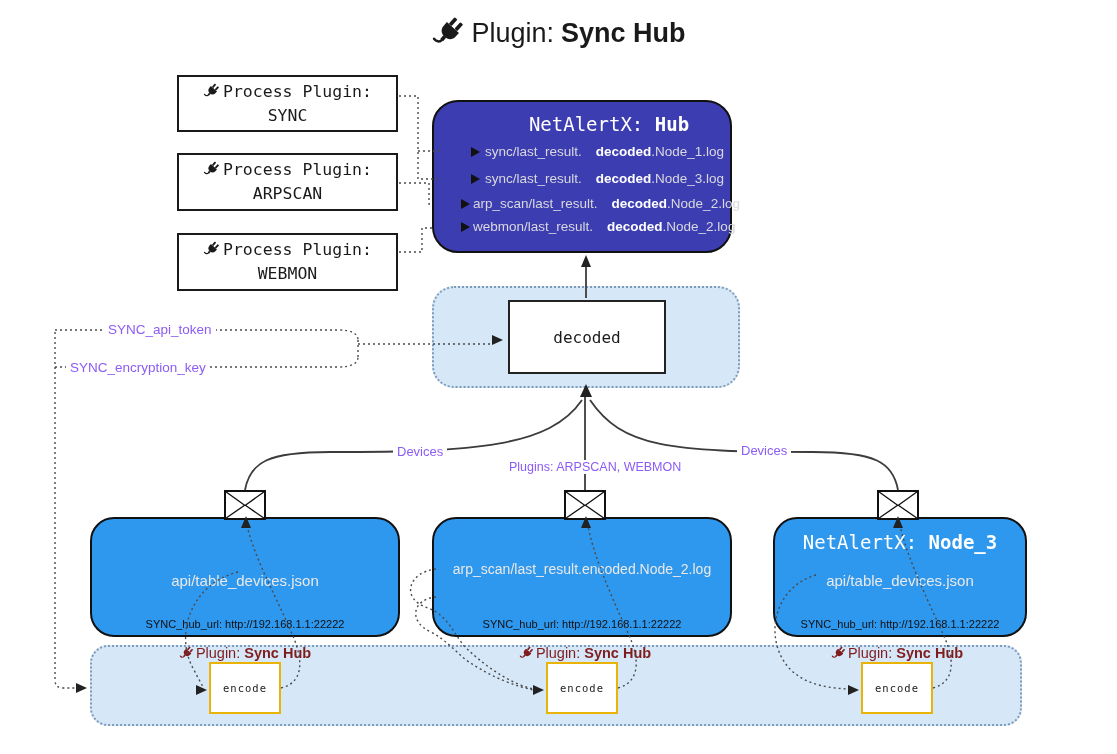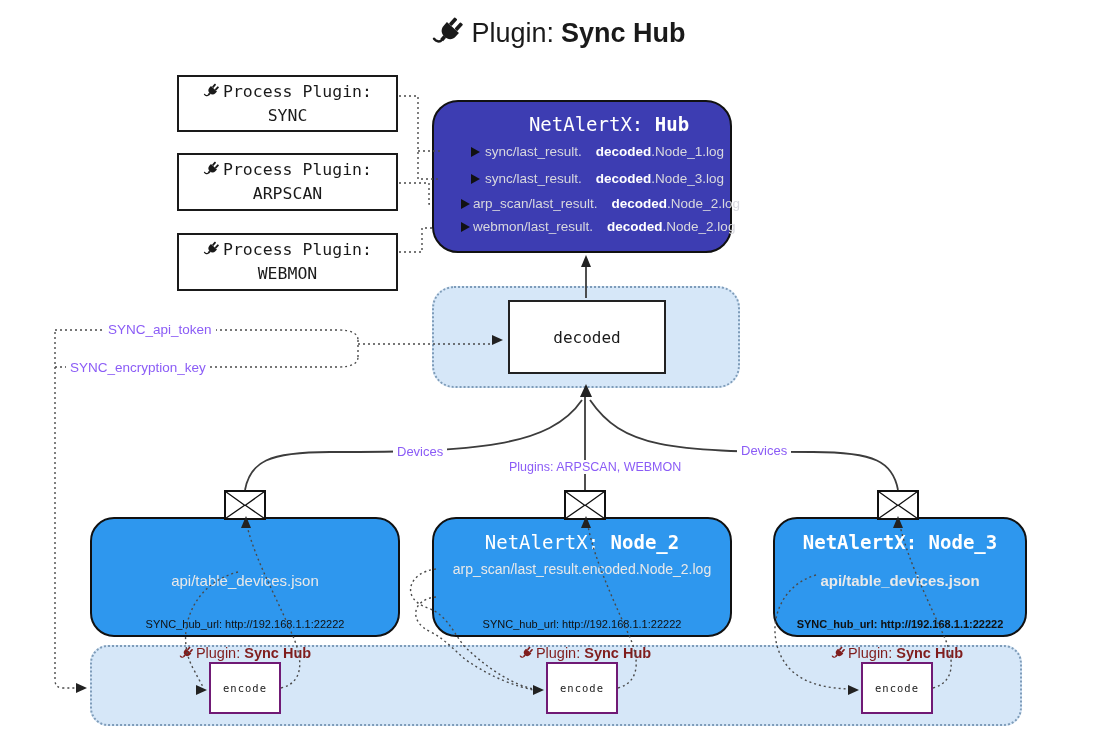--- a/index.html
+++ b/index.html
@@ -41,21 +41,21 @@
   .node-title{position:absolute;top:12px;width:100%;text-align:center;
               font-family:"DejaVu Sans Mono",monospace;font-size:19px;}
   .node-line{position:absolute;width:100%;text-align:center;font-size:14px;color:var(--node_text);white-space:nowrap;}
   .node-url{position:absolute;top:99px;width:100%;text-align:center;font-size:11px;color:#101010;}
   
   .env{width:42px;height:30px;top:490px;}
   
   #bar{left:90px;top:645px;width:932px;height:81px;background:var(--panel_fill);
        border:2px dotted var(--panel_border);border-radius:18px;box-sizing:border-box;}
   .enc-label{top:645px;width:200px;text-align:center;font-size:14.5px;color:#7f1d1d;white-space:nowrap;}
-  .enc-box{top:662px;width:72px;height:52px;background:#fff;border:2px solid #701a75;box-sizing:border-box;
+  .enc-box{top:662px;width:72px;height:52px;background:#fff;border:2px solid #eab308;box-sizing:border-box;
            display:flex;align-items:center;justify-content:center;
            font-family:"DejaVu Sans Mono",monospace;font-size:10.5px;letter-spacing:1px;}
   
   .lbl{background:#fff;font-size:13px;color:#8b5cf6;padding:0 4px;white-space:nowrap;}
   svg.overlay{position:absolute;left:0;top:0;pointer-events:none;}
 </style>
 </head>
 <body>
 
 <svg width="0" height="0" style="position:absolute">
@@ -124,25 +124,24 @@
   </div>
 
   <div id="decode-panel" class="abs"></div>
   <div id="decode-box" class="abs">decoded</div>
 
   <div class="node abs" style="left:90px;width:310px;">
     <div class="node-line" style="top:53px;font-size:15px;">api/table_devices.json</div>
     <div class="node-url">SYNC_hub_url: http://192.168.1.1:22222</div>
   </div>
   <div class="node abs" style="left:432px;width:300px;">
-    <div class="node-title"><span>NetAlertX: </span><b>Node_2</b></div>
     <div class="node-line" style="top:42px;text-align:center;">arp_scan/last_result.encoded.Node_2.log</div>
     <div class="node-url">SYNC_hub_url: http://192.168.1.1:22222</div>
   </div>
-  <div class="node abs" style="left:773px;width:254px;font-weight:bold;">
+  <div class="node abs" style="left:773px;width:254px;">
     <div class="node-title"><span>NetAlertX: </span><b>Node_3</b></div>
     <div class="node-line" style="top:53px;font-size:15px;">api/table_devices.json</div>
     <div class="node-url">SYNC_hub_url: http://192.168.1.1:22222</div>
   </div>
 
   <svg class="env abs" style="left:224px;">
       <use href="#envelope"></use>
     </svg>
   <svg class="env abs" style="left:564px;">
       <use href="#envelope"></use>

